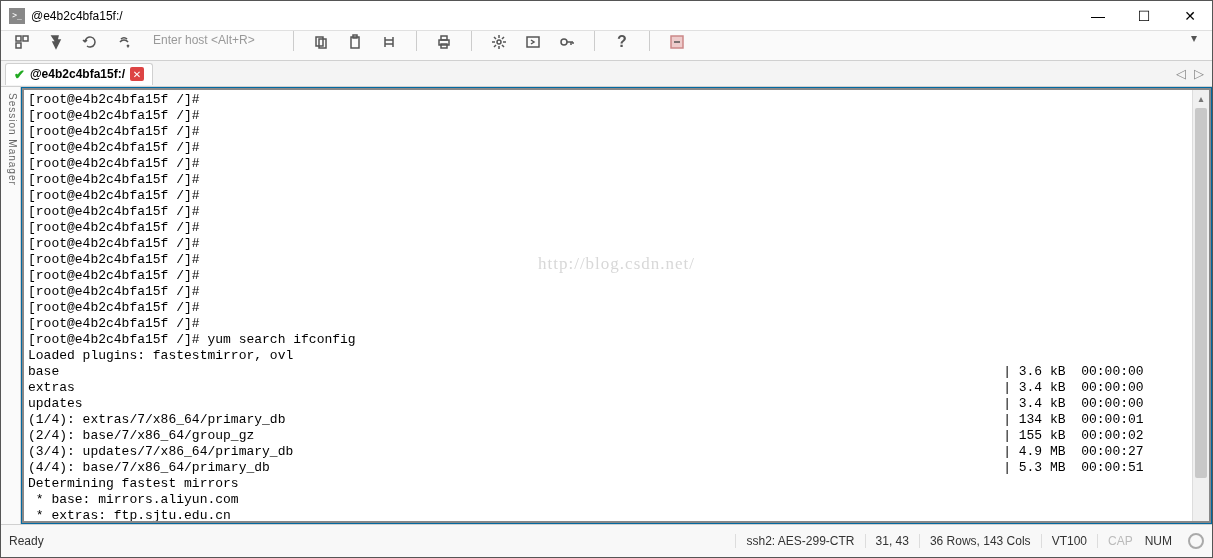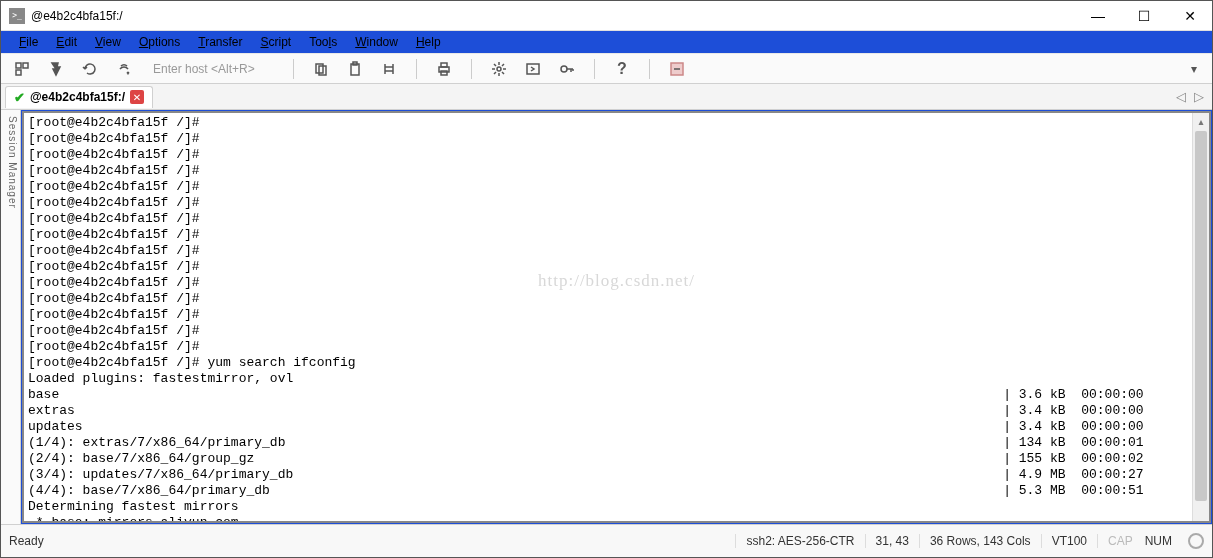--- a/index.html
+++ b/index.html
@@ -1,43 +1,43 @@
 <!DOCTYPE html>
 <html><head>
 <meta charset="utf-8">
 <style>
 *{margin:0;padding:0;box-sizing:border-box;font-family:Tahoma,Arial,sans-serif;font-size:12px}
 body{background:#000;display:flex;align-items:flex-start;justify-content:flex-start}
-.window{width:1213px;height:558px;background:#1d4ed8;display:flex;flex-direction:column;border:1px solid #555}
+.window{width:1213px;height:558px;background:#0369a1;display:flex;flex-direction:column;border:1px solid #555}
 .titlebar{height:30px;background:#fff;display:flex;align-items:center;padding:0 8px;border-bottom:1px solid #e0e0e0}
 .titlebar .icon{width:16px;height:16px;background:#888;margin-right:6px;display:flex;align-items:center;justify-content:center}
 .titlebar .icon::before{content:">_";color:#fff;font-size:8px;font-family:monospace}
 .titlebar .title{flex:1;font-size:12px}
 .winbtns{display:flex;gap:18px;align-items:center}
 .winbtns span{width:28px;text-align:center;cursor:default;font-size:14px;font-family:Arial}
 .menubar{height:23px;display:flex;align-items:center;padding:0 18px;gap:18px;border-bottom:1px solid #e8e8e8}
 .menubar span{cursor:default;font-size:12px}
 .menubar span u{text-decoration:underline}
-.toolbar{height:30px;display:flex;align-items:center;padding:0 10px;gap:12px;border-bottom:1px solid #d0d0d0;background:#fafafa}
+.toolbar{height:30px;display:flex;align-items:flex-start;padding:0 10px;gap:12px;border-bottom:1px solid #d0d0d0;background:#fafafa}
 .tb-ic{width:22px;height:22px;display:flex;align-items:center;justify-content:center;color:#555;cursor:default}
 .tb-sep{width:1px;height:20px;background:#ccc;margin:0 4px}
 .hostinput{color:#999;font-size:12px;padding:2px 6px;width:130px}
 .toolbar .drop{margin-left:auto;width:16px;text-align:center;color:#555}
 .tabbar{height:26px;display:flex;align-items:center;background:#f4f4f4;border-bottom:1px solid #d0d0d0;padding:0 4px}
 .tab{display:flex;align-items:center;gap:5px;background:#fff;border:1px solid #d0d0d0;border-bottom:none;padding:3px 8px;border-radius:3px 3px 0 0}
 .tab .chk{color:#2a2;font-weight:bold;font-size:13px}
 .tab .lbl{font-weight:bold;font-size:12px}
 .tab .close{width:14px;height:14px;background:#d44;color:#fff;font-size:10px;display:flex;align-items:center;justify-content:center;border-radius:2px}
 .tabbar .sp{flex:1}
 .tabbar .nav{color:#888;padding:0 4px;font-size:13px}
 .body{flex:1;display:flex;overflow:hidden}
 .sidebar{width:20px;border-right:1px solid #d0d0d0;writing-mode:vertical-rl;text-orientation:mixed;font-size:10px;color:#666;padding:6px 2px;background:#fafafa;letter-spacing:1px}
 .term-wrap{flex:1;position:relative;border:2px solid #888;margin:1px;overflow:hidden}
 .term{position:absolute;inset:0;background:#fff;color:#000;font-family:"Courier New",monospace;font-size:13px;line-height:16px;padding:2px 4px;white-space:pre;overflow:hidden}
-.watermark{position:absolute;top:158px;left:0;right:0;text-align:center;color:#d8d8d8;font-family:Georgia,serif;font-size:17px;letter-spacing:1px;pointer-events:none}
+.watermark{position:absolute;top:164px;left:0;right:0;text-align:center;color:#d8d8d8;font-family:Georgia,serif;font-size:17px;letter-spacing:1px;pointer-events:none}
 .cursor{display:inline-block;width:8px;height:13px;background:#000;vertical-align:bottom}
 .scrollbar{position:absolute;right:0;top:0;bottom:0;width:17px;background:#f0f0f0;border-left:1px solid #ddd}
 .scrollbar .up{position:absolute;top:0;left:0;right:0;height:17px;display:flex;align-items:center;justify-content:center;color:#777;font-size:10px}
 .scrollbar .thumb{position:absolute;left:2px;right:2px;top:18px;height:370px;background:#c8c8c8;border-radius:2px}
 .statusbar{height:22px;border-top:1px solid #d0d0d0;display:flex;align-items:center;padding:16px 8px;font-size:12px;color:#333;background:#f8f8f8}
 .statusbar .cell{padding:0 10px;border-left:1px solid #ddd}
 .statusbar .cell.f{border-left:none;padding-left:0}
 .statusbar .sp{flex:1}
 .sbicon{width:16px;height:16px;border-radius:50%;border:2px solid #aaa;margin-left:6px}
 svg{width:16px;height:16px;stroke:#555;fill:none;stroke-width:1.5}
@@ -50,31 +50,20 @@
   <div class="titlebar">
     <div class="icon"></div>
     <div class="title">@e4b2c4bfa15f:/</div>
     <div class="winbtns">
       <span>—</span>
       <span>☐</span>
       <span>✕</span>
     </div>
   </div>
 
-  <div class="menubar">
-    <span><u>F</u>ile</span>
-    <span><u>E</u>dit</span>
-    <span><u>V</u>iew</span>
-    <span><u>O</u>ptions</span>
-    <span><u>T</u>ransfer</span>
-    <span><u>S</u>cript</span>
-    <span>Too<u>l</u>s</span>
-    <span><u>W</u>indow</span>
-    <span><u>H</u>elp</span>
-  </div>
 
   <div class="toolbar">
     <div class="tb-ic">
         <svg viewBox="0 0 16 16">
           <rect x="2" y="2" width="5" height="5"></rect>
           <rect x="9" y="2" width="5" height="5"></rect>
           <rect x="2" y="9" width="5" height="5"></rect>
         </svg>
       </div>
     <div class="tb-ic">
@@ -199,21 +188,21 @@
       <div class="scrollbar">
         <div class="up">▴</div>
         <div class="thumb"></div>
       </div>
     </div>
   </div>
 
   <div class="statusbar">
     <div class="cell f">Ready</div>
     <div class="sp"></div>
-    <div class="cell">ssh2: AES-256-CTR</div>
+    <div class="cell">ssh2: AES-299-CTR</div>
     <div class="cell">31, 43</div>
     <div class="cell">36 Rows, 143 Cols</div>
     <div class="cell">VT100</div>
     <div class="cell" style="color:#bbb">CAP</div>
     <div class="cell" style="border:none;padding-left:2px">NUM</div>
     <div class="sbicon"></div>
   </div>
 
 </div>
 

